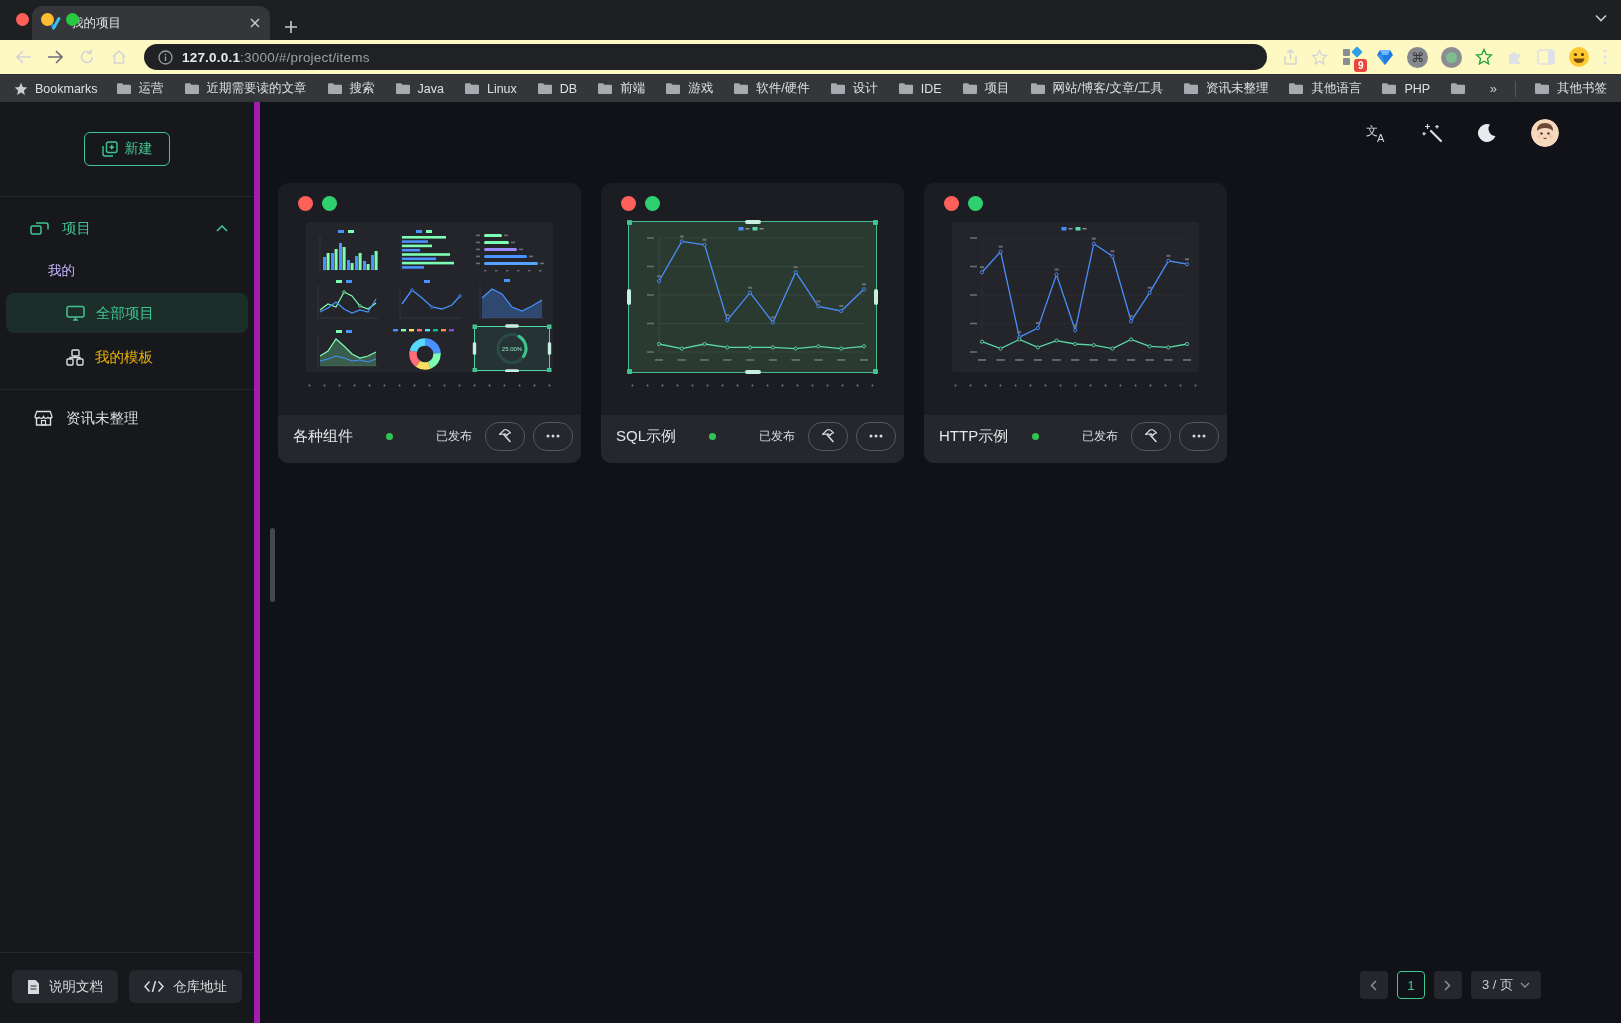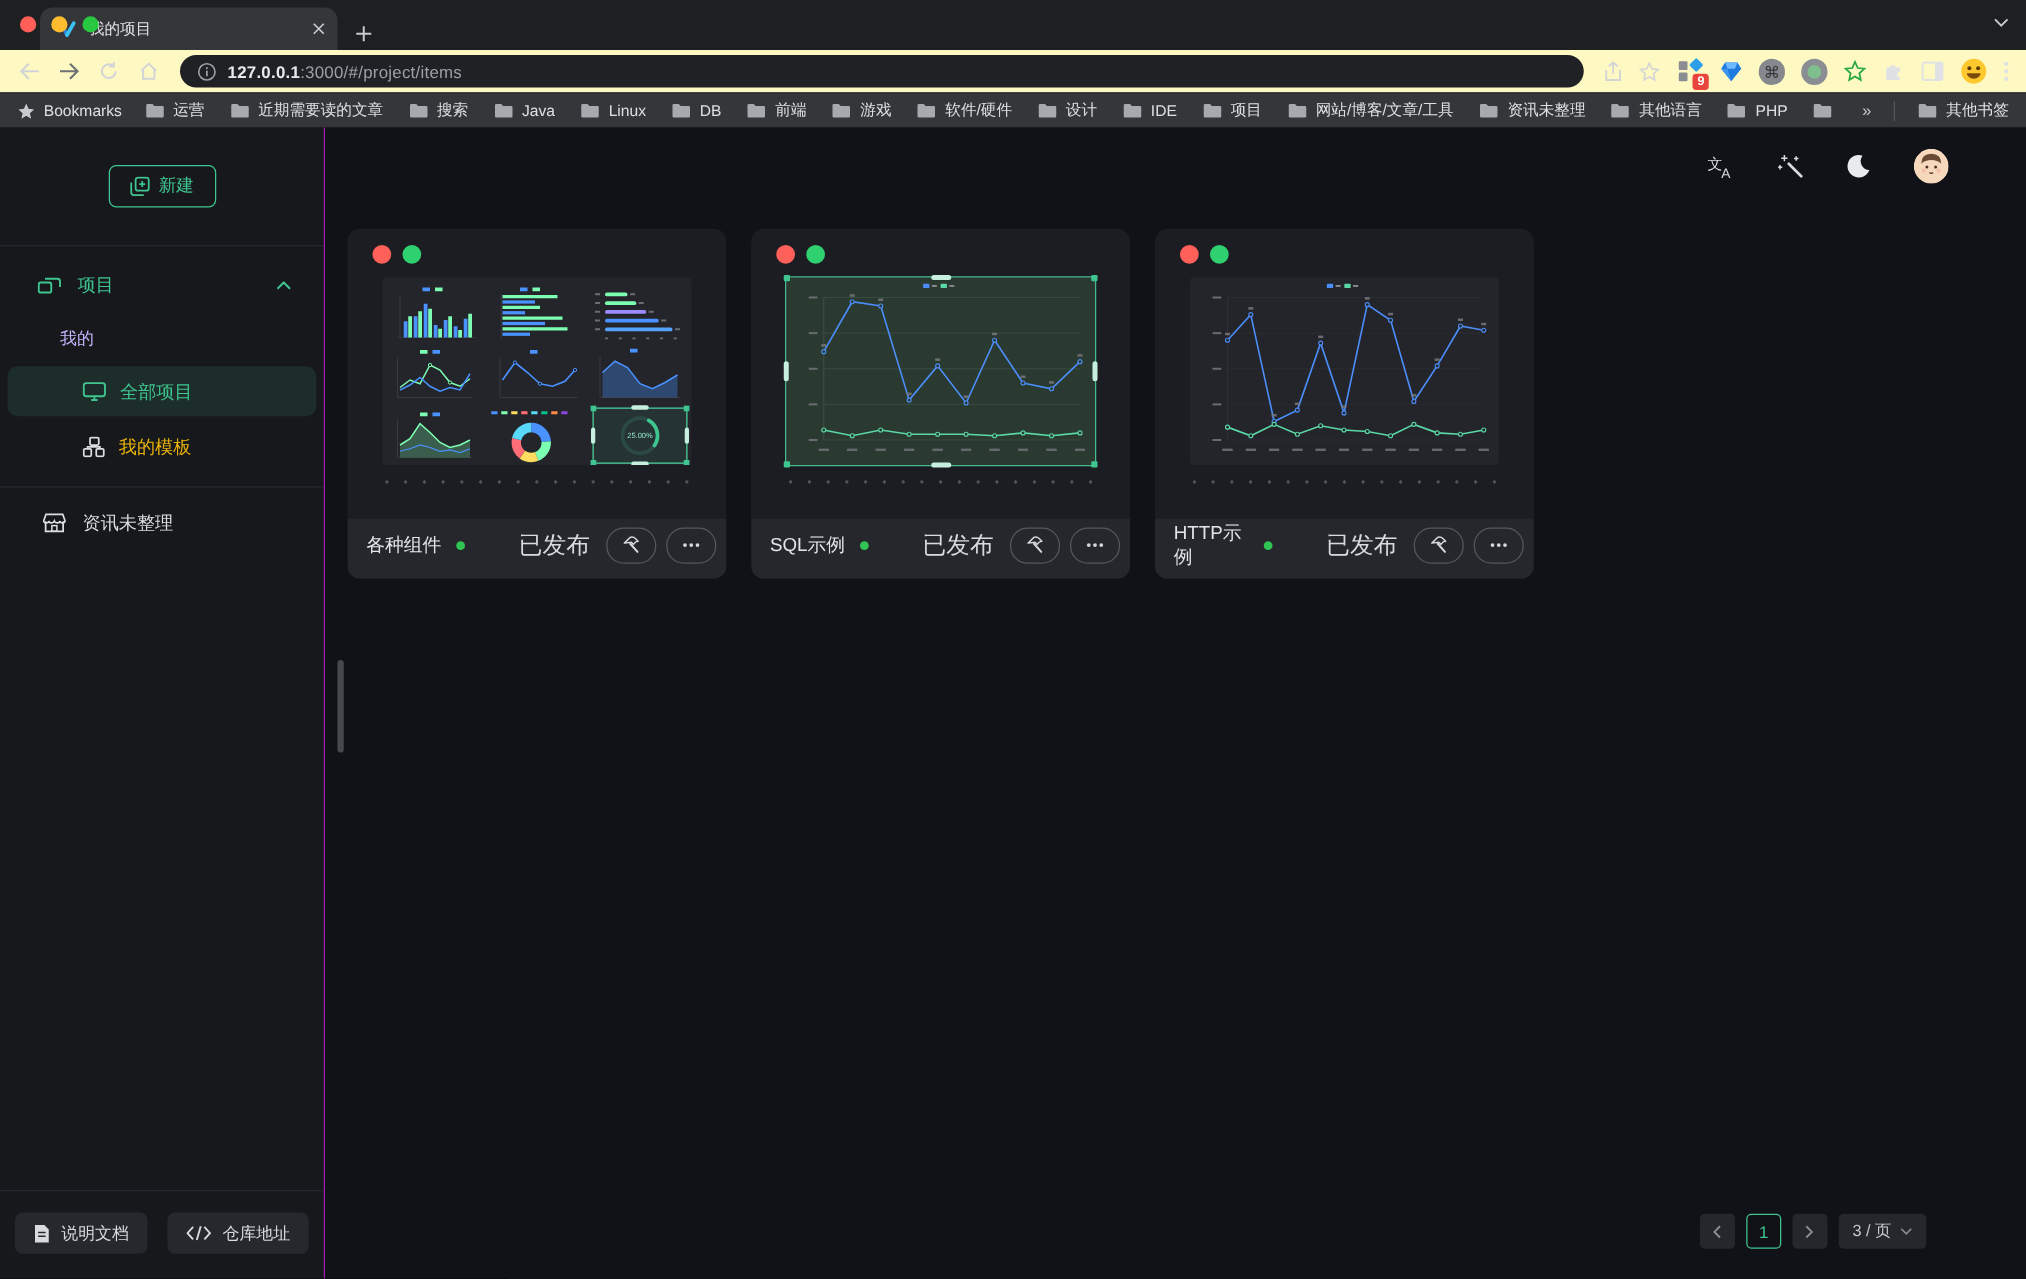--- a/index.html
+++ b/index.html
@@ -30,21 +30,21 @@
 
   .bookmarksbar{height:28px;background:#35363a;display:flex;align-items:center;padding:0 14px;gap:18px;
                 border-top:1px solid #2c2d31;}
   .bm{display:flex;align-items:center;gap:7px;color:#dde0e3;font-size:12.5px;white-space:nowrap;}
   .bm-list{display:flex;gap:20px;flex:1;overflow:hidden;}
   .bm-sep{width:1px;height:16px;background:#55565a;}
   .bm-more{color:#c7cacf;font-size:13px;}
 
   
   .app{display:flex;height:921px;}
-  .sidebar{width:260px;background:#17181c;border-right:1px solid #a21caf;display:flex;flex-direction:column;position:relative;}
+  .sidebar{width:260px;background:#17181c;border-right:6px solid #a21caf;display:flex;flex-direction:column;position:relative;}
   .new-btn{margin:30px auto 0;width:86px;height:34px;border:1px solid #3fc690;border-radius:6px;color:#3fc690;
            background:transparent;display:flex;align-items:center;justify-content:center;gap:7px;font-size:14px;}
   .sb-divider{height:1px;background:#26272c;}
   .d1{margin-top:30px;}
   .sb-section{display:flex;align-items:center;height:46px;padding:0 26px 0 30px;gap:13px;color:#3fc690;
               font-size:14.5px;margin-top:8px;}
   .sb-chev{margin-left:auto;display:flex;}
   .sb-group{color:#c4b5fd;font-size:13.5px;padding:11px 0 11px 48px;}
   .sb-item{display:flex;align-items:center;gap:11px;height:40px;margin:2px 6px;padding-left:60px;border-radius:8px;
            color:#eab308;font-size:14.5px;}
@@ -75,21 +75,21 @@
   .h-e{right:-2px;top:50%;margin-top:-8px;width:4px;height:16px;}
   .hc{width:5px;height:5px;background:#3fc690;border-radius:1px;}
   .h-nw{top:-2px;left:-2px;} .h-ne{top:-2px;right:-2px;} .h-sw{bottom:-2px;left:-2px;} .h-se{bottom:-2px;right:-2px;}
   .dot-strip{height:3px;margin:12px 26px 0;
      background-image:radial-gradient(circle,#55565c 1.2px,transparent 1.4px);
      background-size:15px 3px;background-position:center;background-repeat:repeat-x;}
   .card-footer{margin-top:auto;height:48px;background:#26272d;display:flex;align-items:center;padding:0 8px 6px 15px;gap:8px;}
   .card-name{color:#e3e5e8;font-size:15px;flex:1;}
   .status{display:flex;align-items:center;gap:5px;margin-right:5px;}
   .status-dot{width:7px;height:7px;border-radius:50%;background:#30c453;}
-  .status-text{color:#d8dadd;font-size:19px;margin-left:38px;}
+  .status-text{color:#d8dadd;font-size:12px;margin-left:38px;}
   .cbtn{width:40px;height:29px;border:1px solid #56575c;border-radius:14px;background:transparent;
         display:flex;align-items:center;justify-content:center;}
 
   .pagination{position:absolute;right:80px;bottom:24px;display:flex;gap:9px;align-items:center;}
   .pg-btn{min-width:28px;height:28px;border:none;border-radius:4px;background:#26272c;color:#9a9da2;
           display:flex;align-items:center;justify-content:center;font-size:13px;}
   .pg-btn.active{background:transparent;border:1px solid #3fc690;color:#3fc690;font-size:13.5px;}
   .pg-size{height:28px;border:none;border-radius:4px;background:#26272c;color:#c9cbd0;display:flex;
            align-items:center;gap:7px;padding:0 11px;font-size:13px;}
   .scroll-thumb{position:absolute;left:10px;top:426px;width:5px;height:74px;background:#47484d;border-radius:3px;}

